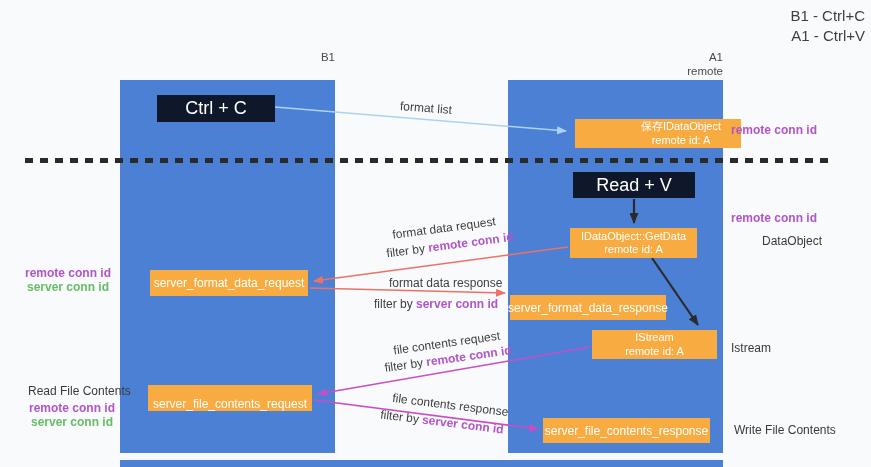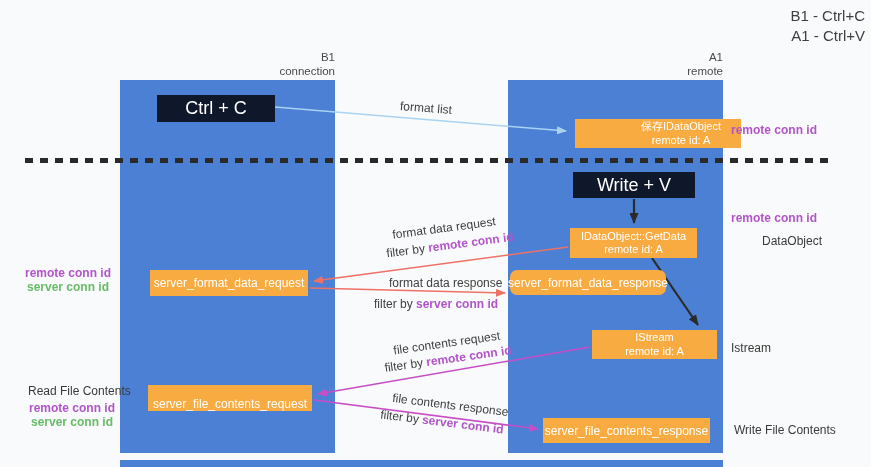--- a/index.html
+++ b/index.html
@@ -43,21 +43,21 @@
     color:#ffffff;text-align:center;white-space:nowrap;
   }
   .box-green{background:#0f172a;font-size:18px;}
   .box-orange{background:#f8ab40;font-size:12px;}
   .two-line{font-size:11px;line-height:13.5px;}
   .n-ctrl-c   {left:157px;top:95px; width:118px;height:27px;}
   .n-save-do  {left:575px;top:119px;width:120px;height:29px;padding-left:46px;}
   .n-ctrl-v   {left:573px;top:172px;width:122px;height:26px;}
   .n-getdata  {left:570px;top:228px;width:127px;height:30px;}
   .n-sfdreq   {left:150px;top:270px;width:158px;height:26px;}
-  .n-sfdresp  {left:510px;top:270px;width:156px;height:25px;border-radius:7px;}
+  .n-sfdresp  {left:510px;top:295px;width:156px;height:25px;}
   .n-istream  {left:592px;top:330px;width:125px;height:29px;}
   .n-sfcreq   {left:148px;top:385px;width:164px;height:26px;justify-content:flex-end;}
   .n-sfcresp  {left:543px;top:418px;width:167px;height:25px;}
   
   .edge-label{
     position:absolute;white-space:nowrap;
     font-size:12px;color:#3f3f3f;
   }
   .key-purple{color:#b155c9;font-weight:bold;}
   .e-format-list {left:400px;top:101px;transform:rotate(4.5deg);}
@@ -89,21 +89,20 @@
 
 <div id="canvas">
 
   <div class="title">
     <div>B1 - Ctrl+C</div>
     <div>A1 - Ctrl+V</div>
   </div>
 
   <div class="lane-header lane-header-left">
     <div>B1</div>
-    <div>connection</div>
   </div>
   <div class="lane-header lane-header-right">
     <div>A1</div>
     <div>remote</div>
   </div>
 
   <div class="lane lane-left"></div>
   <div class="lane lane-right"></div>
   <div class="bottom-bar"></div>
 
@@ -136,21 +135,21 @@
   <div class="box box-green n-ctrl-c">
     <div>Ctrl + C</div>
   </div>
 
   <div class="box box-orange n-save-do two-line">
     <div>保存IDataObject</div>
     <div>remote id: A</div>
   </div>
 
   <div class="box box-green n-ctrl-v">
-    <div>Write + V</div>
+    <div>Read + V</div>
   </div>
 
   <div class="box box-orange n-getdata two-line">
     <div>IDataObject::GetData</div>
     <div>remote id: A</div>
   </div>
 
   <div class="box box-orange n-sfdreq">
     <div>server_format_data_request</div>
   </div>

